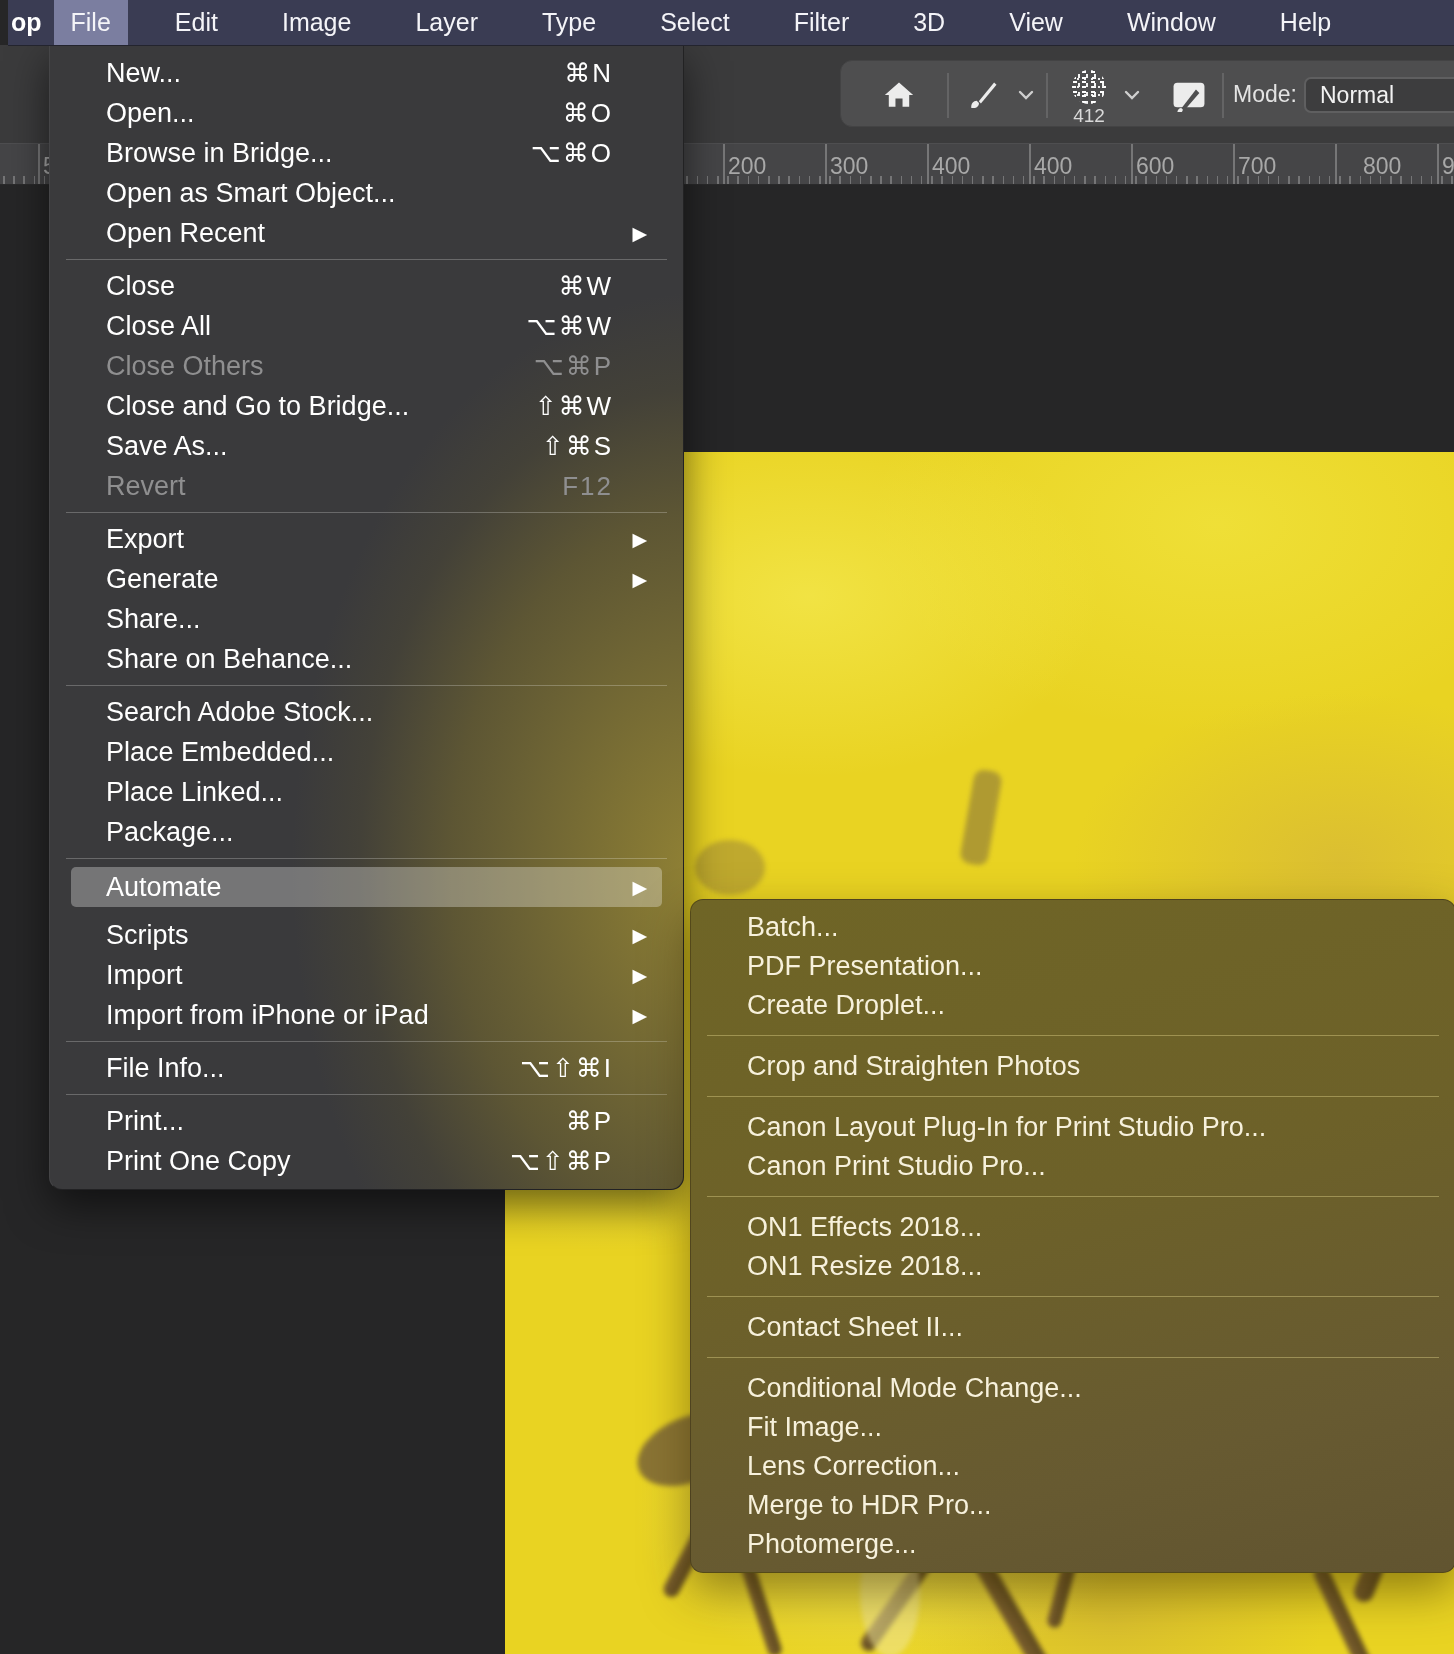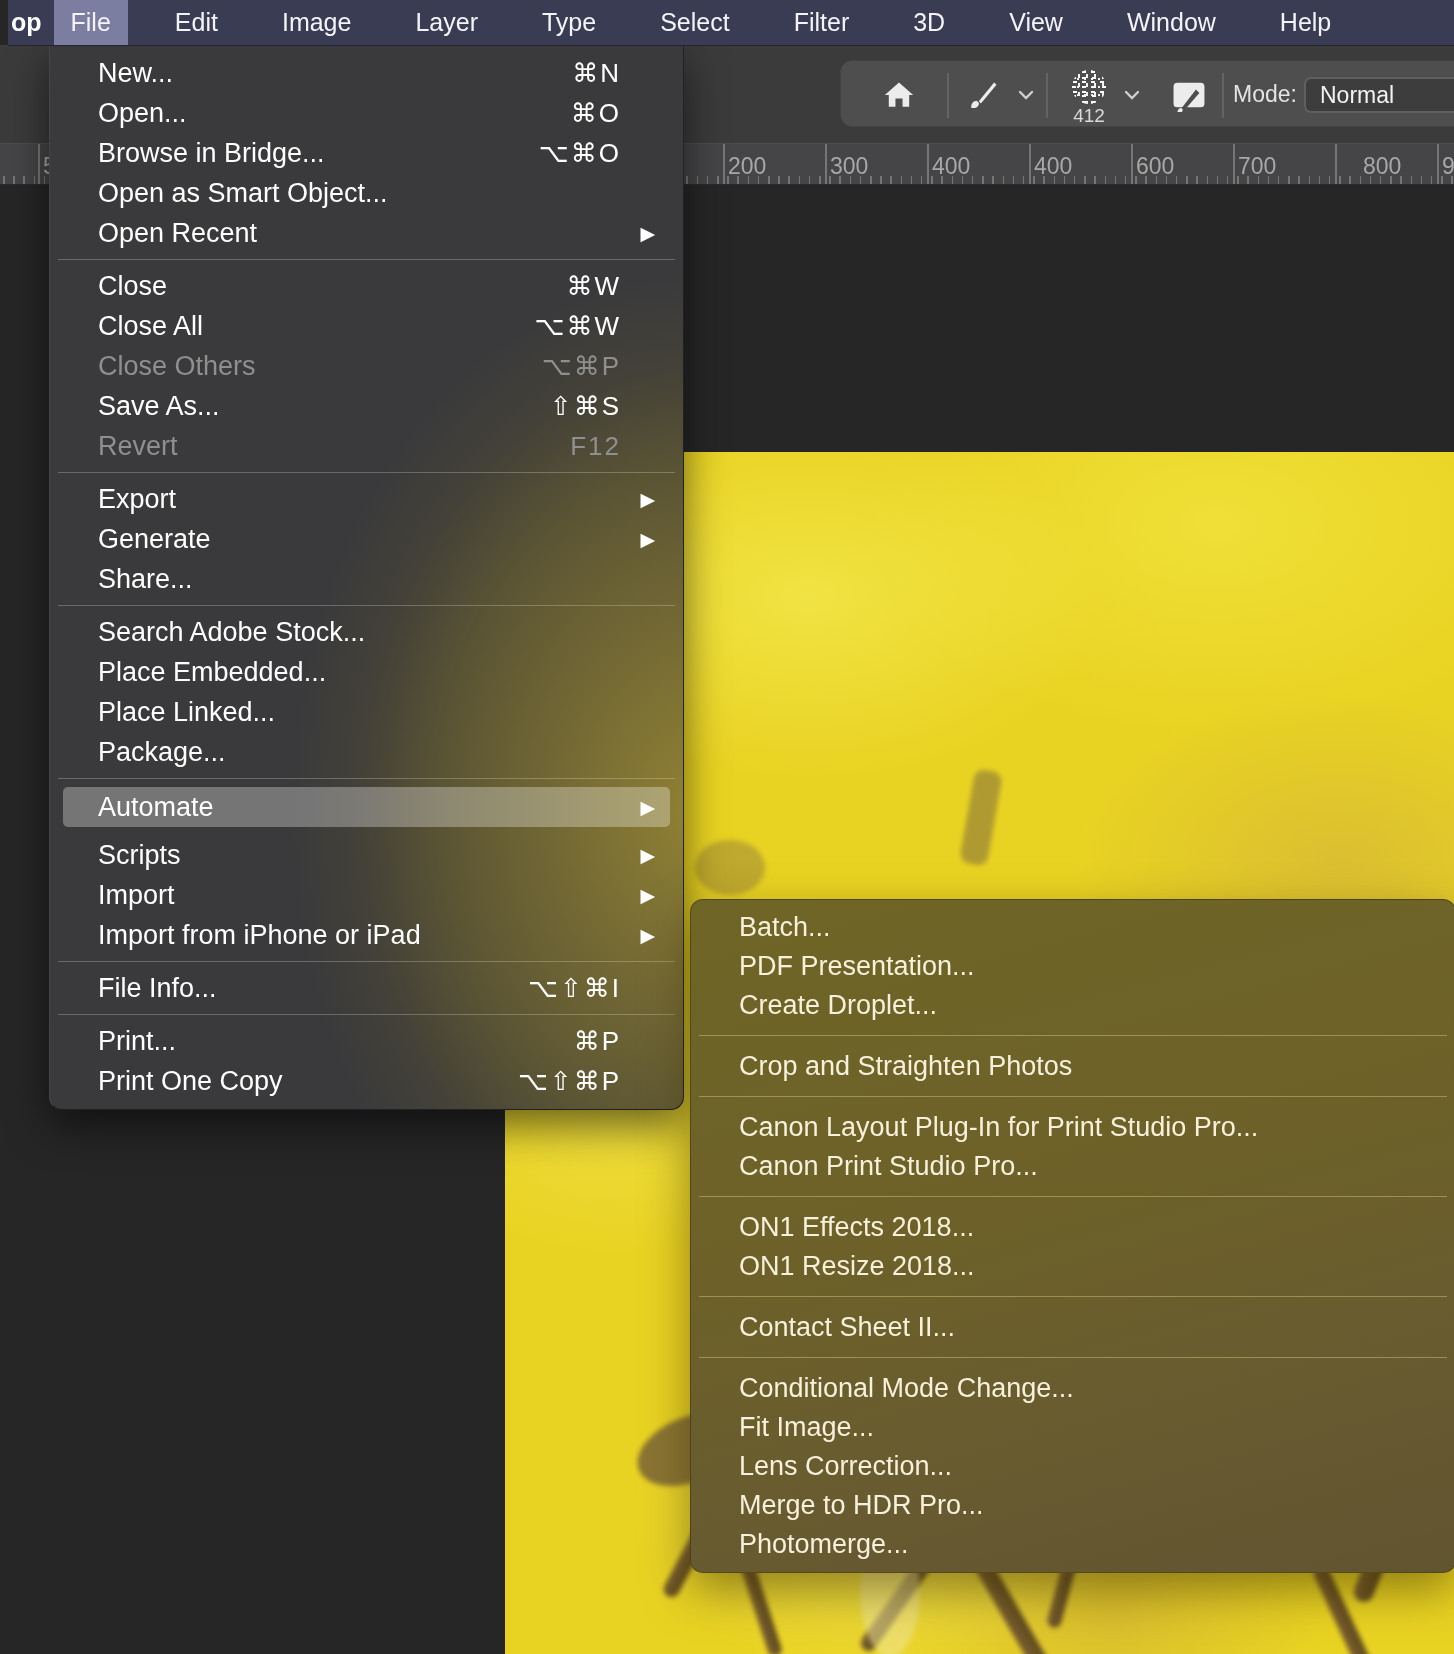--- a/index.html
+++ b/index.html
@@ -56,21 +56,21 @@
       radial-gradient(420px 260px at 32% 12%, rgba(248,240,95,0.55), rgba(0,0,0,0) 70%),
       radial-gradient(500px 300px at 75% 6%, rgba(246,238,80,0.45), rgba(0,0,0,0) 70%),
       radial-gradient(380px 240px at 88% 34%, rgba(208,174,62,0.55), rgba(0,0,0,0) 70%),
       radial-gradient(300px 200px at 12% 55%, rgba(244,234,100,0.4), rgba(0,0,0,0) 70%),
       radial-gradient(360px 240px at 40% 88%, rgba(244,235,125,0.55), rgba(0,0,0,0) 70%),
       radial-gradient(300px 220px at 64% 97%, rgba(203,172,58,0.5), rgba(0,0,0,0) 70%); }
   .blob{ position:absolute; border-radius:10px; filter:blur(2.5px); }
   .stroke{ background:linear-gradient(to right,#7c6030,#5f4a1e); }
 
   
-  .menu-panel{ position:absolute; padding:8px 8px; z-index:20; }
+  .menu-panel{ position:absolute; padding:8px 16px; z-index:20; }
   .file-menu{ left:49px; top:45px; width:635px; background:#3a3a3c;
     border-radius:0 0 13px 13px; box-shadow:0 16px 42px rgba(0,0,0,0.55);
     border-left:1px solid rgba(255,255,255,0.06); border-right:1px solid rgba(0,0,0,0.4); border-bottom:1px solid rgba(0,0,0,0.4); }
   .file-menu::before{ content:""; position:absolute; inset:0; border-radius:0 0 13px 13px; z-index:0;
     background:radial-gradient(ellipse 72% 56% at 103% 72%, rgba(150,134,52,0.95), rgba(122,109,45,0.55) 55%, rgba(100,90,42,0.22) 75%, rgba(0,0,0,0) 90%); }
   .menu-panel > *{ position:relative; z-index:1; }
   .mi{ display:flex; align-items:center; height:40px; padding:0 20px 0 40px;
     font-size:27px; color:#ffffff; white-space:nowrap; }
   .mi .sp{ flex:1; }
   .mi .sc{ font-size:26px; letter-spacing:2px; }
@@ -215,20 +215,26 @@
         <span class="sc">⌥⌘W</span>
         <span class="arr"></span>
       </div>
       <div class="mi disabled">
         <span>Close Others</span>
         <span class="sp"></span>
         <span class="sc">⌥⌘P</span>
         <span class="arr"></span>
       </div>
       <div class="mi">
+        <span>Close and Go to Bridge...</span>
+        <span class="sp"></span>
+        <span class="sc">⇧⌘W</span>
+        <span class="arr"></span>
+      </div>
+      <div class="mi">
         <span>Save As...</span>
         <span class="sp"></span>
         <span class="sc">⇧⌘S</span>
         <span class="arr"></span>
       </div>
       <div class="mi disabled">
         <span>Revert</span>
         <span class="sp"></span>
         <span class="sc">F12</span>
         <span class="arr"></span>
@@ -241,20 +247,26 @@
         <span class="arr">▶</span>
       </div>
       <div class="mi">
         <span>Generate</span>
         <span class="sp"></span>
         <span class="sc"></span>
         <span class="arr">▶</span>
       </div>
       <div class="mi">
         <span>Share...</span>
+        <span class="sp"></span>
+        <span class="sc"></span>
+        <span class="arr"></span>
+      </div>
+      <div class="mi">
+        <span>Share on Behance...</span>
         <span class="sp"></span>
         <span class="sc"></span>
         <span class="arr"></span>
       </div>
       <div class="msep"></div>
       <div class="mi">
         <span>Search Adobe Stock...</span>
         <span class="sp"></span>
         <span class="sc"></span>
         <span class="arr"></span>

